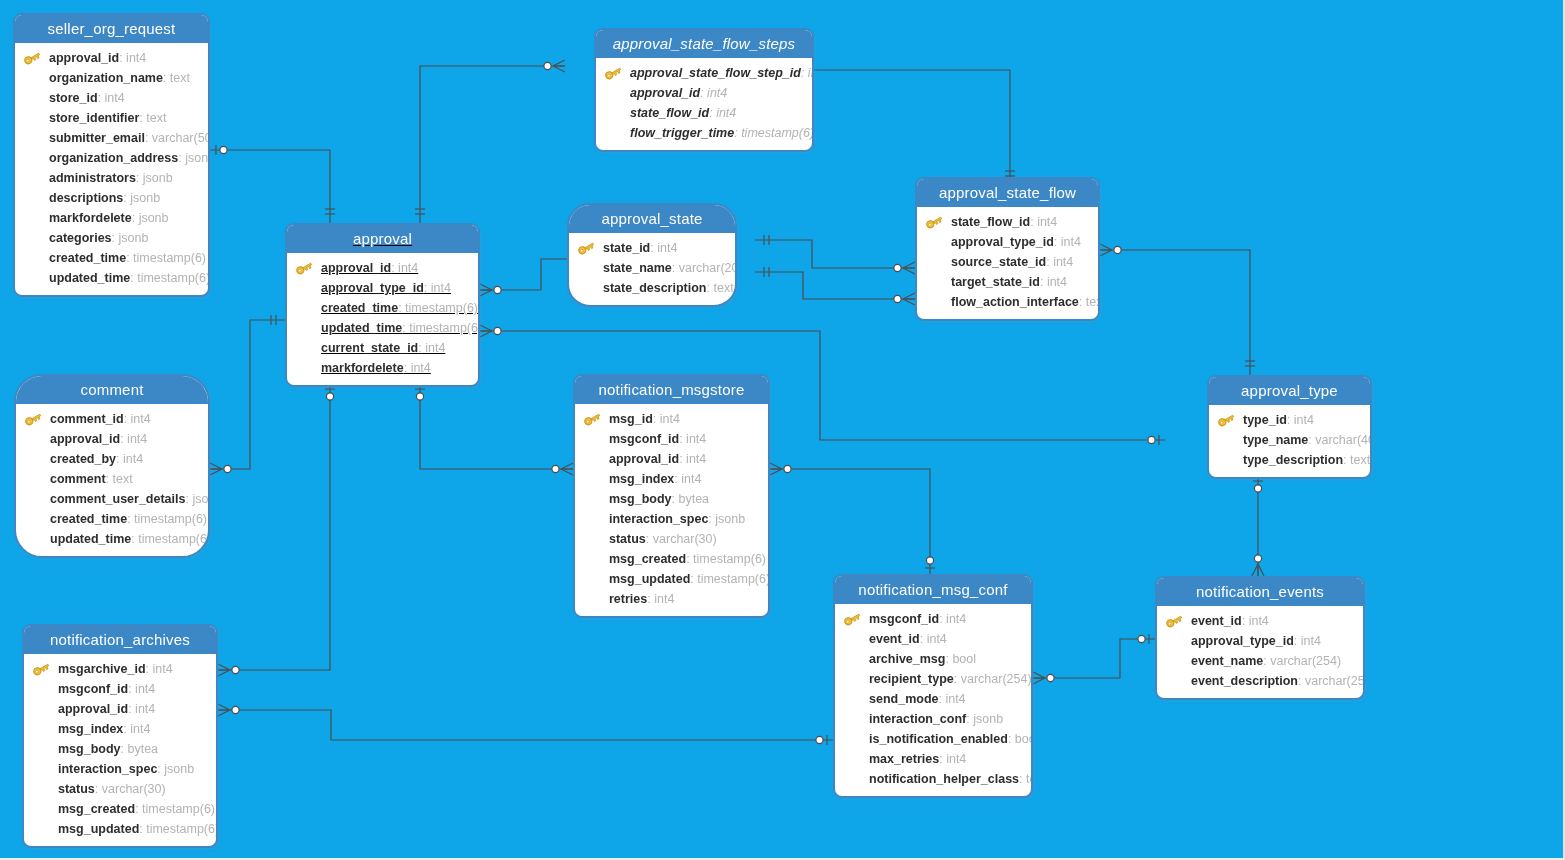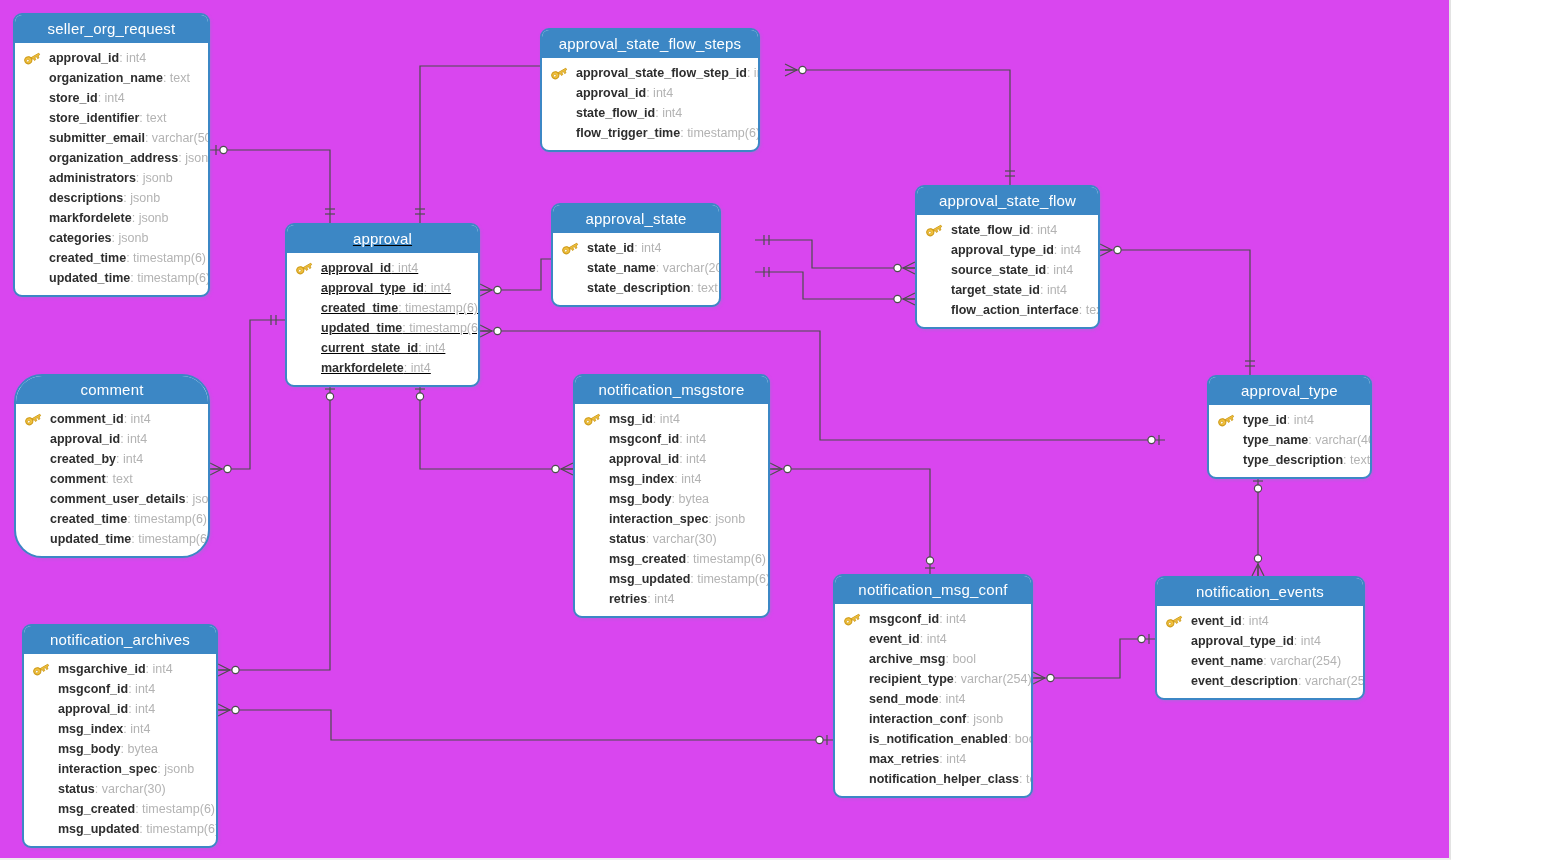--- a/index.html
+++ b/index.html
@@ -1,17 +1,17 @@
 <!DOCTYPE html>
 <html><head>
 <meta charset="utf-8">
 <style>
   html,body{margin:0;padding:0;background:#fff;}
   #canvas{
-    position:relative;width:1451px;height:860px;background:#d946ef;
+    position:relative;width:1565px;height:860px;background:#0ea5e9;
     font-family:"Liberation Sans",sans-serif;overflow:hidden;
     border-right:2px solid #e3e3e3;border-bottom:2px solid #eeeeee;box-sizing:border-box;
   }
   #wires{position:absolute;left:0;top:0;width:1565px;height:860px;}
   #wires polyline{pointer-events:stroke;}
   .table{
     position:absolute;background:#ffffff;border:2px solid #3c87c5;border-radius:9px;
     overflow:hidden;box-shadow:1px 1px 3px rgba(110,150,190,.35);box-sizing:border-box;
   }
   .table-header{
@@ -210,21 +210,21 @@
         <div class="row"><span class="fname">submitter_email</span><span class="ftype">: varchar(50)</span></div>
         <div class="row"><span class="fname">organization_address</span><span class="ftype">: jsonb</span></div>
         <div class="row"><span class="fname">administrators</span><span class="ftype">: jsonb</span></div>
         <div class="row"><span class="fname">descriptions</span><span class="ftype">: jsonb</span></div>
         <div class="row"><span class="fname">markfordelete</span><span class="ftype">: jsonb</span></div>
         <div class="row"><span class="fname">categories</span><span class="ftype">: jsonb</span></div>
         <div class="row"><span class="fname">created_time</span><span class="ftype">: timestamp(6)</span></div>
         <div class="row"><span class="fname">updated_time</span><span class="ftype">: timestamp(6)</span></div>
       </div>
     </div>
-    <div class="table" style="left: 540px; top: 28px; width: 220px;">
+    <div class="table" style="left: 594px; top: 28px; width: 220px; font-style: italic;">
       <div class="table-header">approval_state_flow_steps</div>
       <div class="table-body">
         <div class="row"><svg class="pk-icon" viewBox="0 0 20 16">
             <g transform="rotate(-30 8 9)">
               <path d="M9 8.1 h9.5 v1.8 h-2.2 v2.4 h-1.7 v-2.4 h-2.2 v2.4 h-1.7 v-2.4 H9 z" fill="#f2c23d" stroke="#cf9c1d" stroke-width="0.9" stroke-linejoin="round"></path>
               <circle cx="5.2" cy="9" r="3.7" fill="#f2c23d" stroke="#cf9c1d" stroke-width="1.3"></circle>
               <circle cx="4.6" cy="9" r="1.4" fill="#fffdf2" stroke="#cf9c1d" stroke-width="0.7"></circle>
             </g>
           </svg><span class="fname">approval_state_flow_step_id</span><span class="ftype">: int4</span></div>
         <div class="row"><span class="fname">approval_id</span><span class="ftype">: int4</span></div>
@@ -242,35 +242,35 @@
               <circle cx="4.6" cy="9" r="1.4" fill="#fffdf2" stroke="#cf9c1d" stroke-width="0.7"></circle>
             </g>
           </svg><span class="fname">approval_id</span><span class="ftype">: int4</span></div>
         <div class="row"><span class="fname">approval_type_id</span><span class="ftype">: int4</span></div>
         <div class="row"><span class="fname">created_time</span><span class="ftype">: timestamp(6)</span></div>
         <div class="row"><span class="fname">updated_time</span><span class="ftype">: timestamp(6)</span></div>
         <div class="row"><span class="fname">current_state_id</span><span class="ftype">: int4</span></div>
         <div class="row"><span class="fname">markfordelete</span><span class="ftype">: int4</span></div>
       </div>
     </div>
-    <div class="table" style="left: 551px; top: 203px; width: 170px;">
+    <div class="table" style="left: 567px; top: 203px; width: 170px; border-radius: 23px;">
       <div class="table-header">approval_state</div>
       <div class="table-body">
         <div class="row"><svg class="pk-icon" viewBox="0 0 20 16">
             <g transform="rotate(-30 8 9)">
               <path d="M9 8.1 h9.5 v1.8 h-2.2 v2.4 h-1.7 v-2.4 h-2.2 v2.4 h-1.7 v-2.4 H9 z" fill="#f2c23d" stroke="#cf9c1d" stroke-width="0.9" stroke-linejoin="round"></path>
               <circle cx="5.2" cy="9" r="3.7" fill="#f2c23d" stroke="#cf9c1d" stroke-width="1.3"></circle>
               <circle cx="4.6" cy="9" r="1.4" fill="#fffdf2" stroke="#cf9c1d" stroke-width="0.7"></circle>
             </g>
           </svg><span class="fname">state_id</span><span class="ftype">: int4</span></div>
         <div class="row"><span class="fname">state_name</span><span class="ftype">: varchar(20)</span></div>
         <div class="row"><span class="fname">state_description</span><span class="ftype">: text</span></div>
       </div>
     </div>
-    <div class="table" style="left: 915px; top: 185px; width: 185px;">
+    <div class="table" style="left: 915px; top: 177px; width: 185px;">
       <div class="table-header">approval_state_flow</div>
       <div class="table-body">
         <div class="row"><svg class="pk-icon" viewBox="0 0 20 16">
             <g transform="rotate(-30 8 9)">
               <path d="M9 8.1 h9.5 v1.8 h-2.2 v2.4 h-1.7 v-2.4 h-2.2 v2.4 h-1.7 v-2.4 H9 z" fill="#f2c23d" stroke="#cf9c1d" stroke-width="0.9" stroke-linejoin="round"></path>
               <circle cx="5.2" cy="9" r="3.7" fill="#f2c23d" stroke="#cf9c1d" stroke-width="1.3"></circle>
               <circle cx="4.6" cy="9" r="1.4" fill="#fffdf2" stroke="#cf9c1d" stroke-width="0.7"></circle>
             </g>
           </svg><span class="fname">state_flow_id</span><span class="ftype">: int4</span></div>
         <div class="row"><span class="fname">approval_type_id</span><span class="ftype">: int4</span></div>

